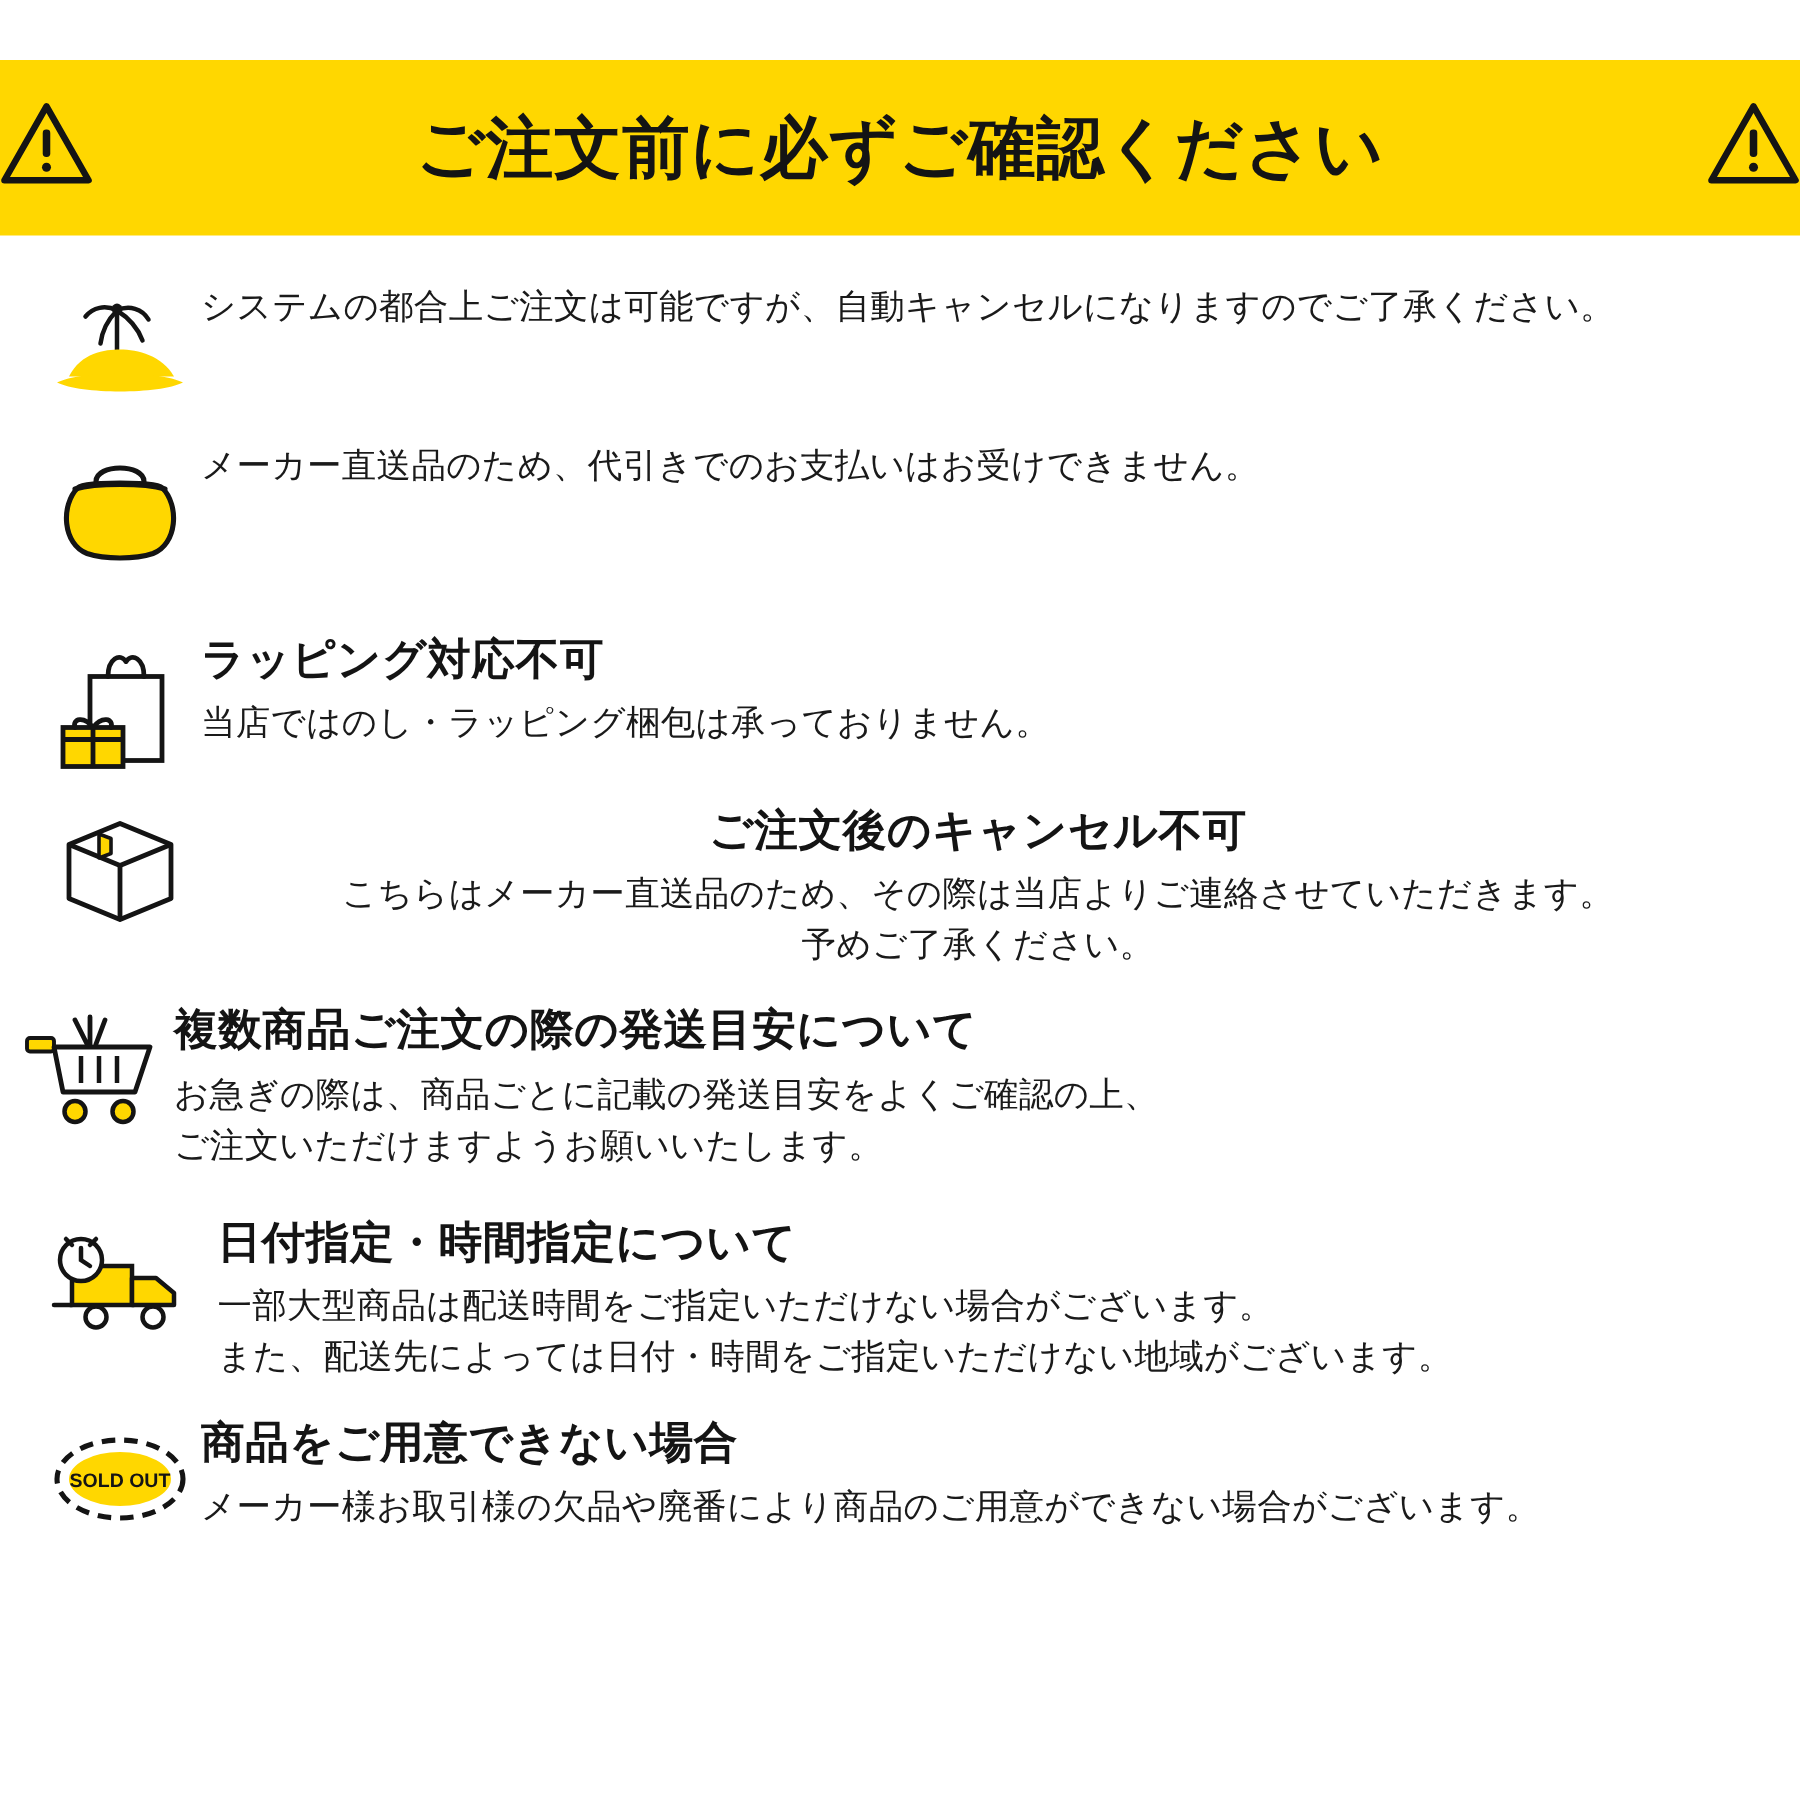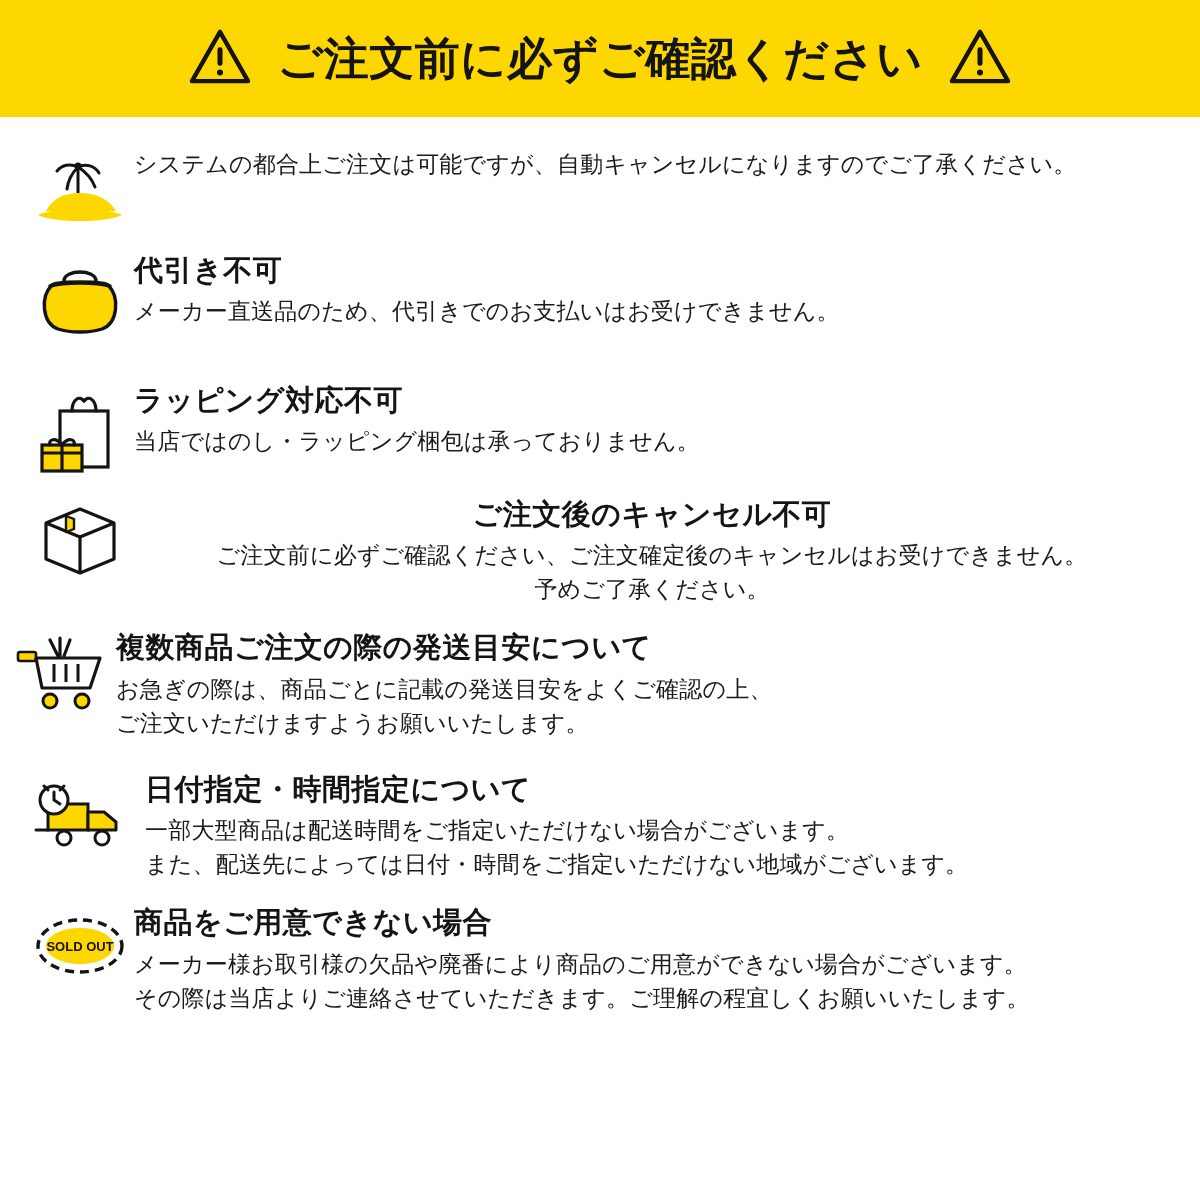--- a/index.html
+++ b/index.html
@@ -19,22 +19,23 @@
     width: 1200px;
     height: 1200px;
     box-sizing: border-box;
   }
   
   .banner {
     background: #FFD700;
     height: 117px;
     display: flex;
     align-items: center;
-    justify-content: center;
+    justify-content: space-between;
     gap: 26px;
+    margin-top: 40px;
   }
   .banner-title {
     font-size: 45px;
     font-weight: bold;
     letter-spacing: 0.5px;
     color: #141414;
     white-space: nowrap;
   }
   .warn-icon {
     width: 62px;
@@ -138,21 +139,20 @@
 
     <div class="item row-1">
       <div class="item-icon">
         <svg width="92" height="80" viewBox="0 0 92 80" xmlns="http://www.w3.org/2000/svg">
           <path d="M30 22 C30 10 62 10 62 22" fill="none" stroke="#141414" stroke-width="3.4" stroke-linecap="round"></path>
           <path d="M18 26 C18 22 74 22 74 26 C86 38 84 64 68 70 C56 74 36 74 24 70 C8 64 6 38 18 26 Z" fill="#FFD700" stroke="#141414" stroke-width="3.4" stroke-linejoin="round"></path>
           <path d="M16 27 C30 23 62 23 76 27" fill="none" stroke="#141414" stroke-width="3.4" stroke-linecap="round"></path>
         </svg>
       </div>
       <div class="item-body">
-        <div class="item-title">代引き不可</div>
         <div class="item-line">メーカー直送品のため、代引きでのお支払いはお受けできません。</div>
       </div>
     </div>
 
     <div class="item row-2">
       <div class="item-icon">
         <svg width="92" height="84" viewBox="0 0 92 84" xmlns="http://www.w3.org/2000/svg">
           <rect x="26" y="22" width="48" height="56" fill="none" stroke="#141414" stroke-width="3.2"></rect>
           <path d="M38 22 C38 10 46 6 50 12" fill="none" stroke="#141414" stroke-width="3.2" stroke-linecap="round"></path>
           <path d="M62 22 C62 10 54 6 50 12" fill="none" stroke="#141414" stroke-width="3.2" stroke-linecap="round"></path>
@@ -173,21 +173,21 @@
       <div class="item-icon">
         <svg width="88" height="74" viewBox="0 0 88 74" xmlns="http://www.w3.org/2000/svg">
           <path d="M10 20 L44 6 L78 20 L78 56 L44 70 L10 56 Z" fill="none" stroke="#141414" stroke-width="3.2" stroke-linejoin="round"></path>
           <path d="M10 20 L44 34 L78 20" fill="none" stroke="#141414" stroke-width="3.2" stroke-linejoin="round"></path>
           <path d="M44 34 L44 70" fill="none" stroke="#141414" stroke-width="3.2"></path>
           <path d="M30 13 L30 29 L38 26 L38 16 Z" fill="#FFD700" stroke="#141414" stroke-width="2.4" stroke-linejoin="round"></path>
         </svg>
       </div>
       <div class="item-body">
         <div class="item-title">ご注文後のキャンセル不可</div>
-        <div class="item-line">ご注文前に必ずご確認ください、ご注文確定後のキャンセルはお受けできません。</div>
+        <div class="item-line">こちらはメーカー直送品のため、その際は当店よりご連絡させていただきます。</div>
         <div class="item-line">予めご了承ください。</div>
       </div>
     </div>
 
     <div class="item row-4">
       <div class="item-icon">
         <svg width="100" height="78" viewBox="0 0 100 78" xmlns="http://www.w3.org/2000/svg">
           <rect x="6" y="16" width="18" height="9" rx="2" fill="#FFD700" stroke="#141414" stroke-width="2.6"></rect>
           <path d="M24 22 L30 52 L78 52 L88 22 Z" fill="none" stroke="#141414" stroke-width="3.2" stroke-linejoin="round"></path>
           <path d="M42 28 L42 46 M54 28 L54 46 M66 28 L66 46" stroke="#141414" stroke-width="3"></path>
@@ -227,18 +227,17 @@
       <div class="item-icon">
         <svg width="96" height="70" viewBox="0 0 96 70" xmlns="http://www.w3.org/2000/svg">
           <ellipse cx="48" cy="35" rx="42" ry="26" fill="none" stroke="#141414" stroke-width="3.4" stroke-dasharray="9 6"></ellipse>
           <ellipse cx="48" cy="35" rx="34" ry="18" fill="#FFD700"></ellipse>
           <text x="48" y="40" text-anchor="middle" font-family="Liberation Sans, sans-serif" font-size="13" font-weight="bold" fill="#141414">SOLD OUT</text>
         </svg>
       </div>
       <div class="item-body">
         <div class="item-title">商品をご用意できない場合</div>
         <div class="item-line">メーカー様お取引様の欠品や廃番により商品のご用意ができない場合がございます。</div>
-        <div class="item-line">その際は当店よりご連絡させていただきます。ご理解の程宜しくお願いいたします。</div>
       </div>
     </div>
 
   </div>
 </div>
 
 </body></html>

